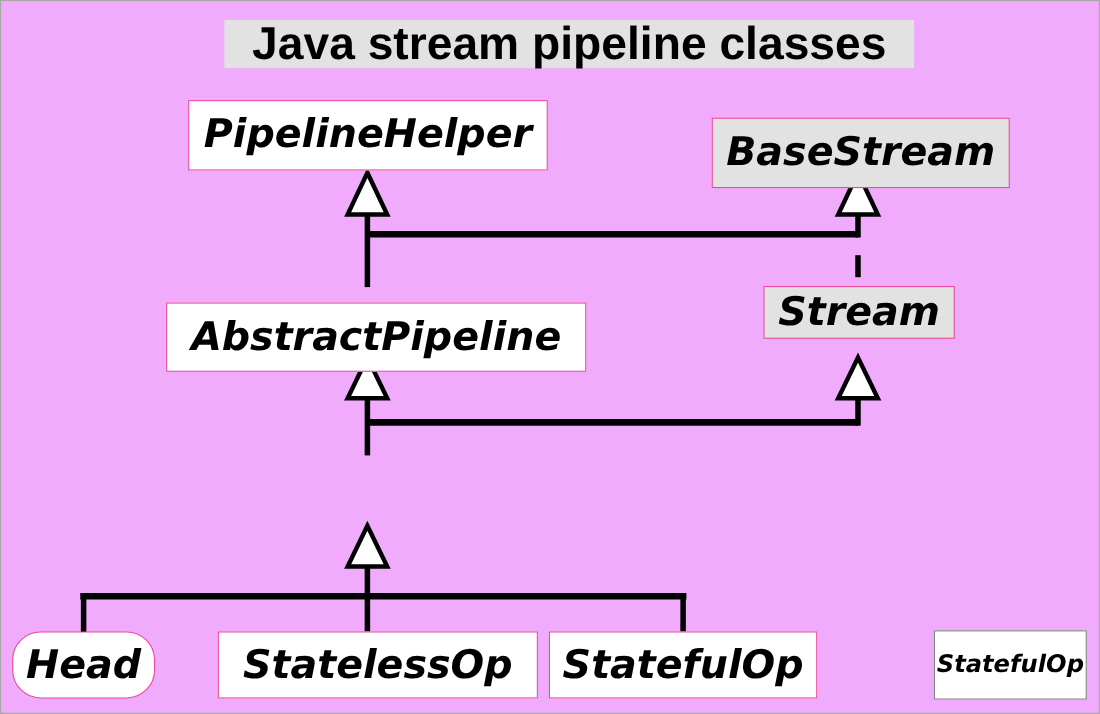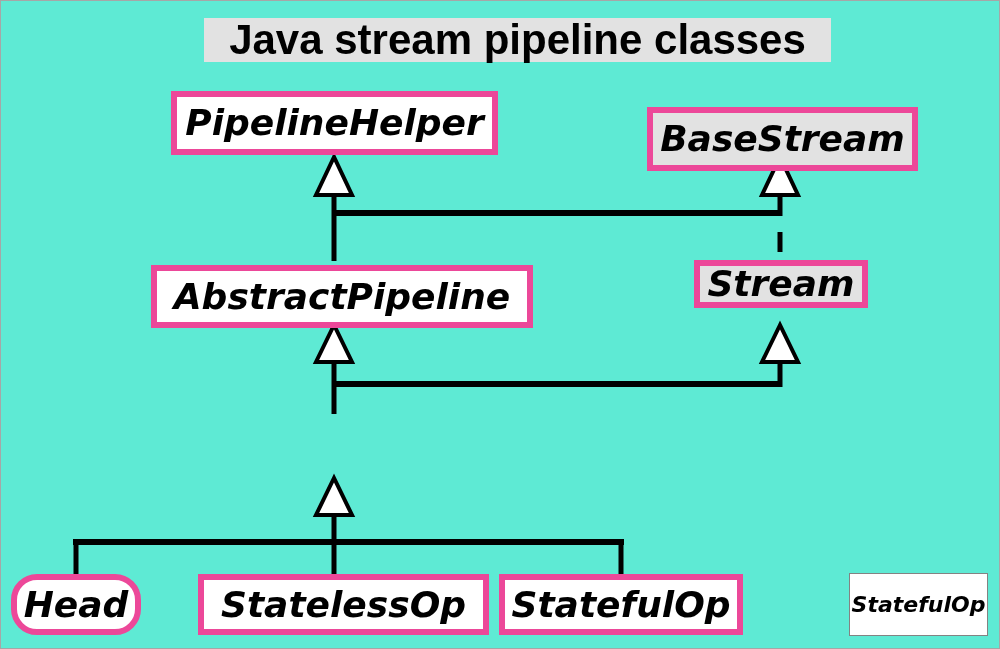--- a/index.html
+++ b/index.html
@@ -2,21 +2,21 @@
 <html><head>
 <meta charset="utf-8">
 <style>
   html, body { margin: 0; padding: 0; background: #ffffff; }
   .canvas {
     position: relative;
     width: 1000px;
     height: 649px;
     box-sizing: border-box;
     border: 1px solid #a6a6a6;
-    background: #5eead4;
+    background: #f0abfc;
     overflow: hidden;
     font-family: "DejaVu Sans", sans-serif;
     color: #000;
   }
   .connectors {
     position: absolute;
     left: 0; top: 0;
     width: 1000px; height: 649px;
   }
   .title-bar {
@@ -31,21 +31,21 @@
     font-weight: bold;
     font-size: 42px;
     white-space: nowrap;
   }
   .node {
     position: absolute;
     box-sizing: border-box;
     display: flex;
     align-items: center;
     justify-content: center;
-    border: 6px solid #ec4899;
+    border: 1px solid #ec4899;
     background: #ffffff;
     font-family: "DejaVu Sans", sans-serif;
     font-style: italic;
     font-weight: bold;
     font-size: 36px;
     white-space: nowrap;
     line-height: 1;
   }
   .interface { background: #e2e2e2; }
   .legend-box {
@@ -57,21 +57,21 @@
     border: 1px solid #838383;
     background: #ffffff;
     font-family: "DejaVu Sans", sans-serif;
     font-style: italic;
     font-weight: bold;
     font-size: 22px;
     white-space: nowrap;
   }
   #node-pipeline-helper   { left: 170px; top:  90px; width: 327px; height: 64px; }
   #node-base-stream       { left: 646px; top:  90px; width: 271px; height: 64px; margin-top: 16px; }
-  #node-abstract-pipeline { left: 150px; top: 264px; width: 382px; height: 63px; }
+  #node-abstract-pipeline { left: 150px; top: 274px; width: 382px; height: 63px; }
   #node-stream            { left: 693px; top: 259px; width: 174px; height: 48px; }
   #node-reference-pipeline{ left: 135px; top: 412px; width: 395px; height: 63px; }
   #node-head              { left:  10px; top: 573px; width: 130px; height: 61px; border-radius: 26px; }
   #node-stateless-op      { left: 197px; top: 573px; width: 291px; height: 61px; }
   #node-stateful-op       { left: 498px; top: 573px; width: 244px; height: 61px; }
   #legend-class           { left: 849px; top: 485px; width:  88px; height: 65px; }
   #legend-interface       { left: 848px; top: 572px; width: 139px; height: 63px; }
 </style>
 </head>
 <body>

